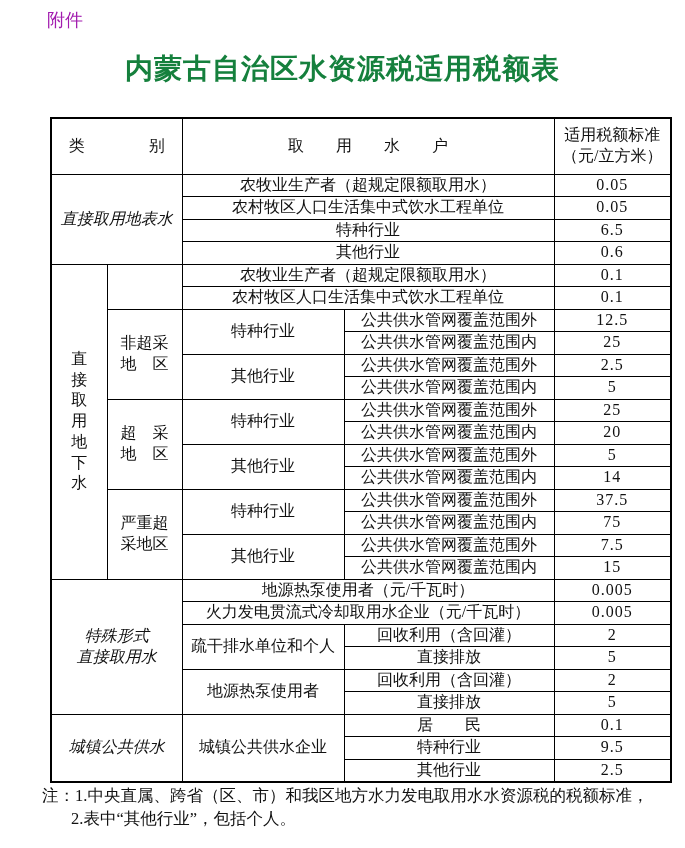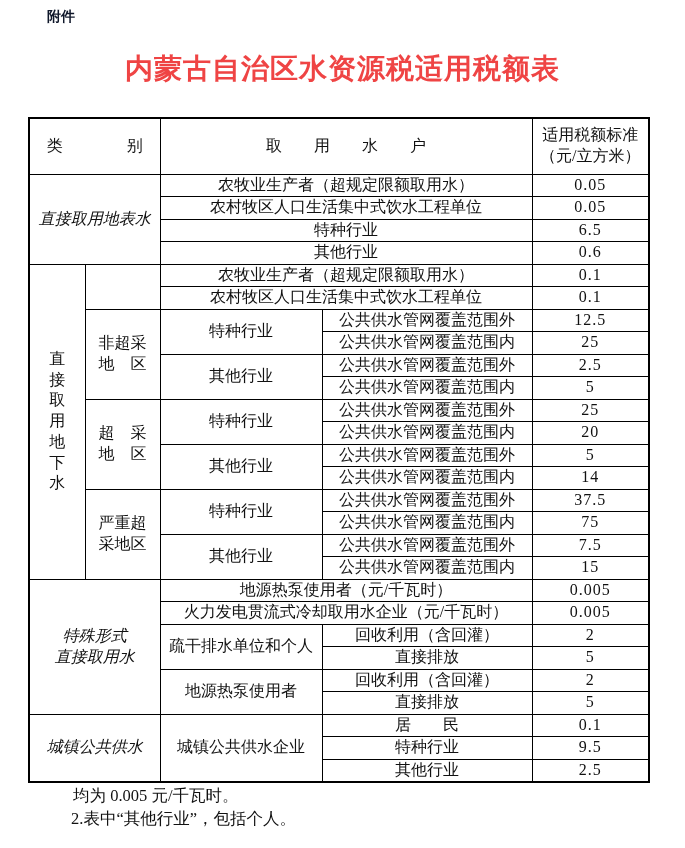--- a/index.html
+++ b/index.html
@@ -5,29 +5,29 @@
   html,body{margin:0;padding:0;}
   body{
     width:685px;height:848px;background:#ffffff;color:#111;
     font-family:"Liberation Serif","DejaVu Serif",serif;
     position:relative;overflow:hidden;
   }
   .page{position:absolute;inset:0;}
   .attachment{
     position:absolute;left:47px;top:8px;
     font-family:"Liberation Sans","DejaVu Sans",sans-serif;
-    font-weight:bold;font-size:14px;color:#0f172a;
+    font-weight:normal;font-size:18px;color:#a21caf;
   }
   .doc-title{
     position:absolute;left:0;top:50px;width:685px;margin:0;
-    text-align:center;font-size:28px;font-weight:bold;color:#ef4444;
+    text-align:center;font-size:28px;font-weight:bold;color:#15803d;
     letter-spacing:1px;
   }
   table.tax{
-    position:absolute;left:28px;top:117px;width:620px;
+    position:absolute;left:50px;top:117px;width:620px;
     border-collapse:collapse;table-layout:fixed;
     border:2px solid #000;
   }
   table.tax th, table.tax td{
     border:1px solid #000;
     text-align:center;vertical-align:middle;
     padding:0 2px;
     font-size:16px;font-weight:normal;color:#111;
     line-height:1.3;
     white-space:pre-line;
@@ -213,17 +213,17 @@
       <td class="rate">9.5</td>
     </tr>
     <tr class="body-row">
       <td>其他行业</td>
       <td class="rate">2.5</td>
     </tr>
   </tbody>
     </table>
 
   <div class="notes">
-    <div class="note-l2">均为 0.005 元/千瓦时。</div>
+    <div class="note-l1">注：1.中央直属、跨省（区、市）和我区地方水力发电取用水水资源税的税额标准，</div>
     <div class="note-l3">2.表中“其他行业”，包括个人。</div>
   </div>
 
 </div>
 
 </body></html>

